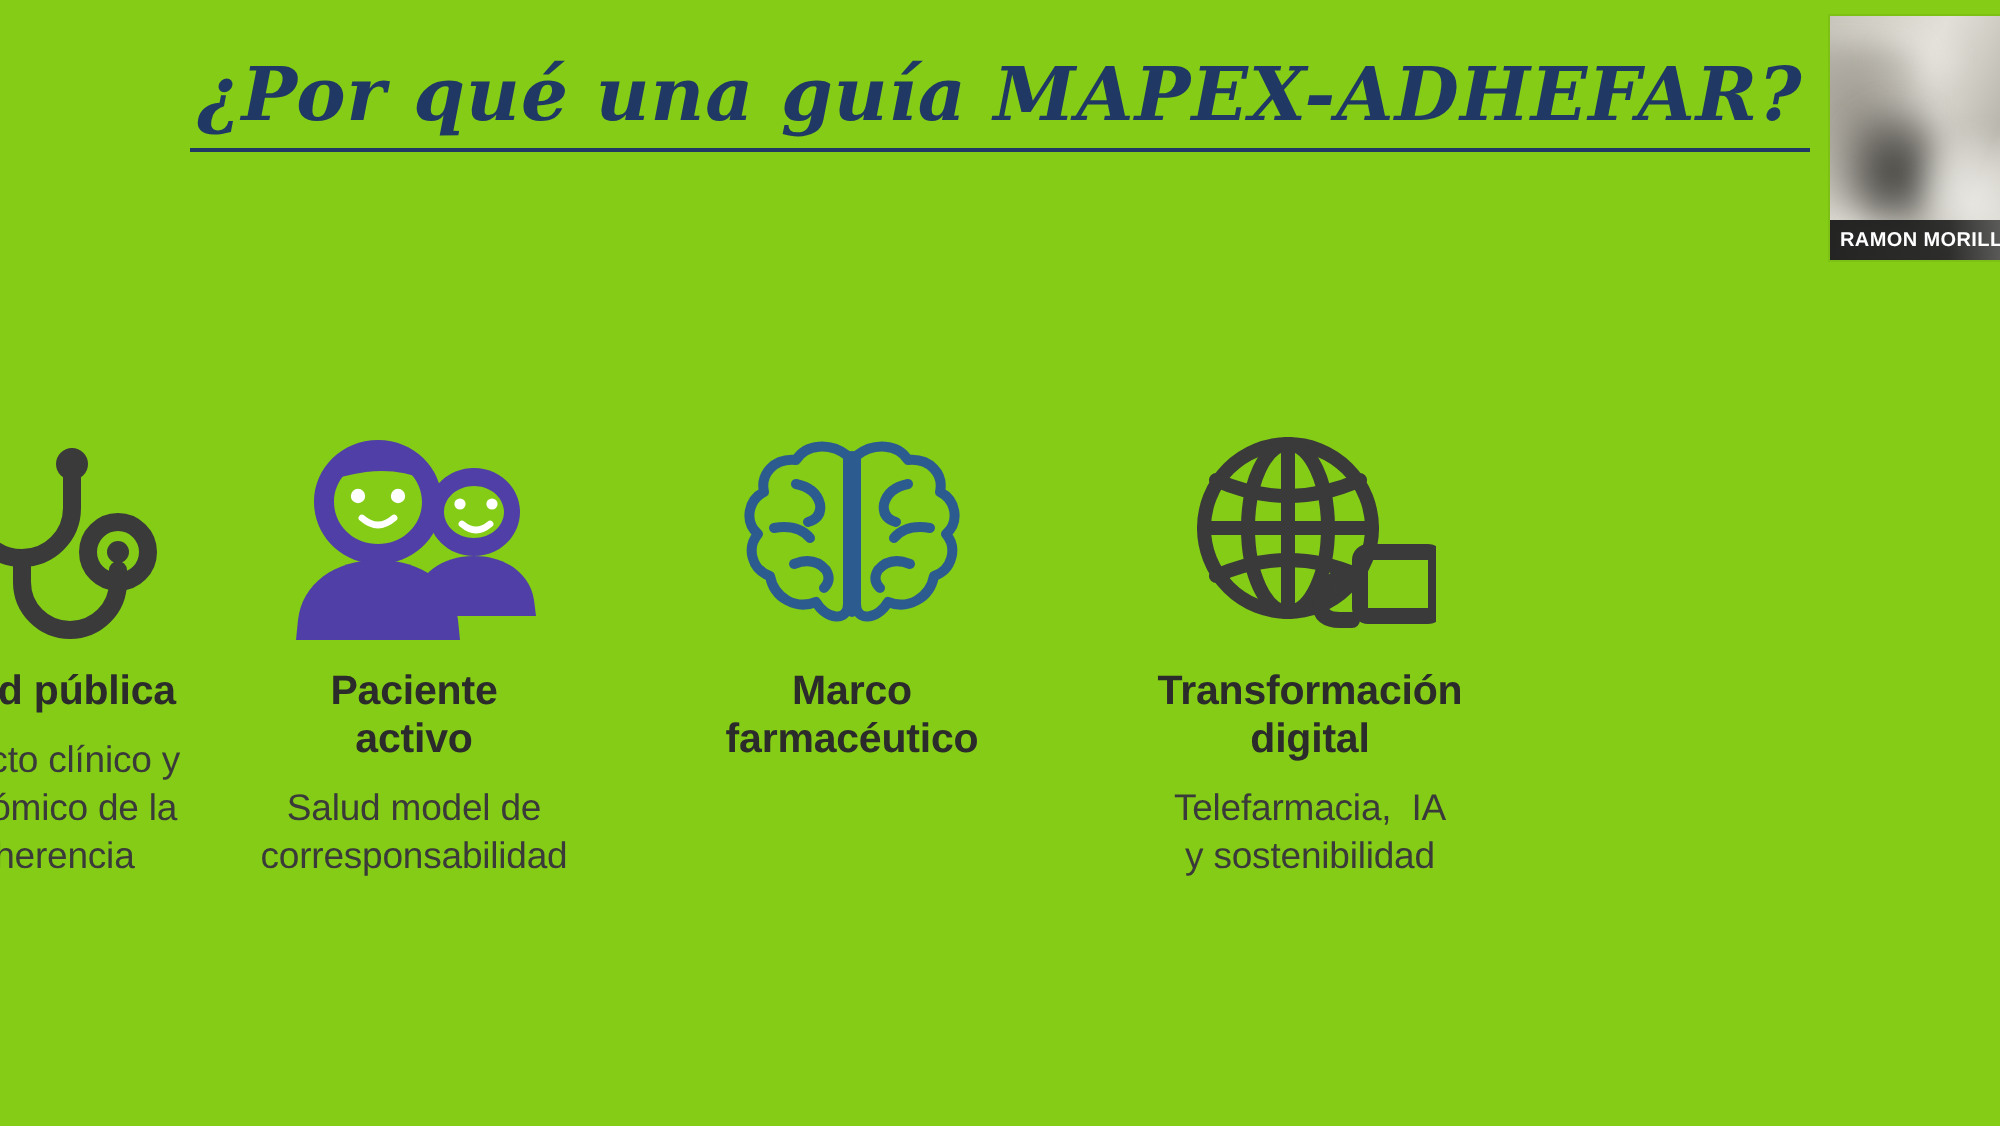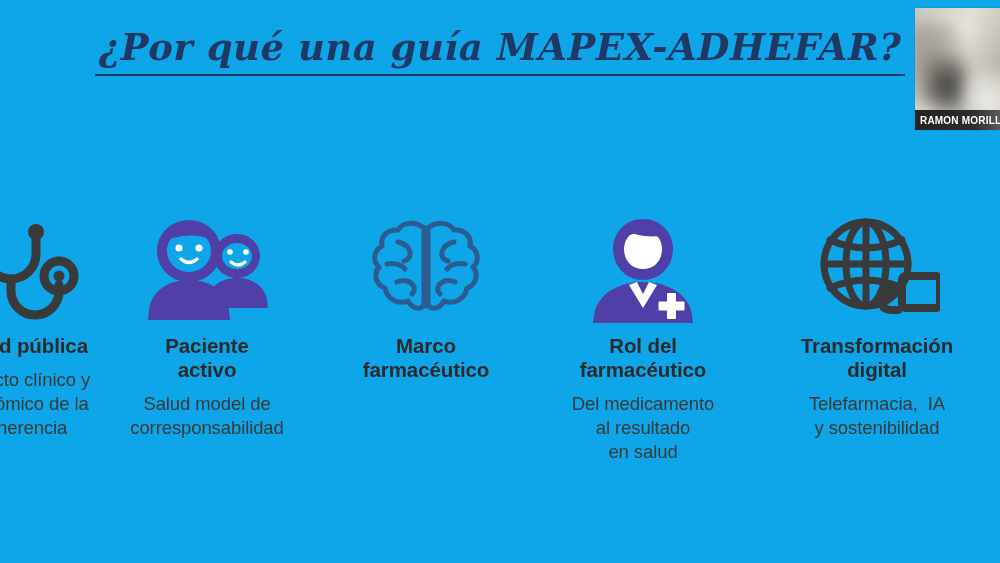--- a/index.html
+++ b/index.html
@@ -7,21 +7,21 @@
   body{
     width:1000px;height:563px;
     background:#ffffff;
     font-family:"Liberation Sans", sans-serif;
     overflow:hidden;
     position:relative;
   }
   #slide{
     position:absolute;inset:0;
     width:1000px;height:563px;
-    background:#0ea5e9;
+    background:#84cc16;
     overflow:hidden;
   }
 
   
   #title-wrap{
     position:absolute;
     top:26px;left:0;width:1000px;
     text-align:center;
   }
   #slide-title{
@@ -229,49 +229,20 @@
             <path d="M87 26 q-10 2-12 10 -1 7 6 9"></path>
             <path d="M98 48 q-12-2-18 5"></path>
             <path d="M88 66 q-10-4-16 3 -3 5 1 9"></path>
           </g>
         </svg>
       </div>
       <p class="col-heading">Marco
 farmacéutico</p>
     </div>
 
-    <div class="col" id="col-3">
-      <div class="icon-box">
-        <svg width="120" height="108" viewBox="0 0 120 108" aria-hidden="true">
-          <g fill="#503FA6">
-
-            <path d="M60 3C43 3 30 16 30 33c0 17 13 31 30 31s30-14 30-31C90 16 77 3 60 3z"></path>
-
-            <path d="M60 14c-11 0-19 8-19 19 0 12 8 20 19 20s19-8 19-20c0-11-8-19-19-19z" fill="#ffffff"></path>
-
-            <path d="M36 25 q6-16 24-16 t24 16 q-8-8-24-8 -16 0-24 8z"></path>
-            <path d="M42 14 q14 8 36 6 -8-11-22-11 -9 0-14 5z"></path>
-
-            <path d="M60 66c-26 0-46 13-49 33l-1 8h100l-1-8c-3-20-23-33-49-33z"></path>
-
-            <path d="M46 69 L60 92 L74 69 L66 66 L60 78 L54 66 Z" fill="#ffffff"></path>
-          </g>
-
-          <g fill="#ffffff">
-            <rect x="84" y="77" width="9" height="26" rx="1"></rect>
-            <rect x="75.5" y="85.5" width="26" height="9" rx="1"></rect>
-          </g>
-        </svg>
-      </div>
-      <p class="col-heading">Rol del
-farmacéutico</p>
-      <p class="col-body">Del medicamento
-al resultado
-en salud</p>
-    </div>
 
     <div class="col" id="col-4">
       <div class="icon-box">
         <svg width="126" height="108" viewBox="0 0 126 108" aria-hidden="true">
           <g fill="none" stroke="#3A3A3A" stroke-width="7" stroke-linecap="round">
 
             <circle cx="52" cy="48" r="42"></circle>
             <ellipse cx="52" cy="48" rx="20" ry="42"></ellipse>
             <path d="M10 48 H94"></path>
             <path d="M16 24 q36 16 72 0"></path>

